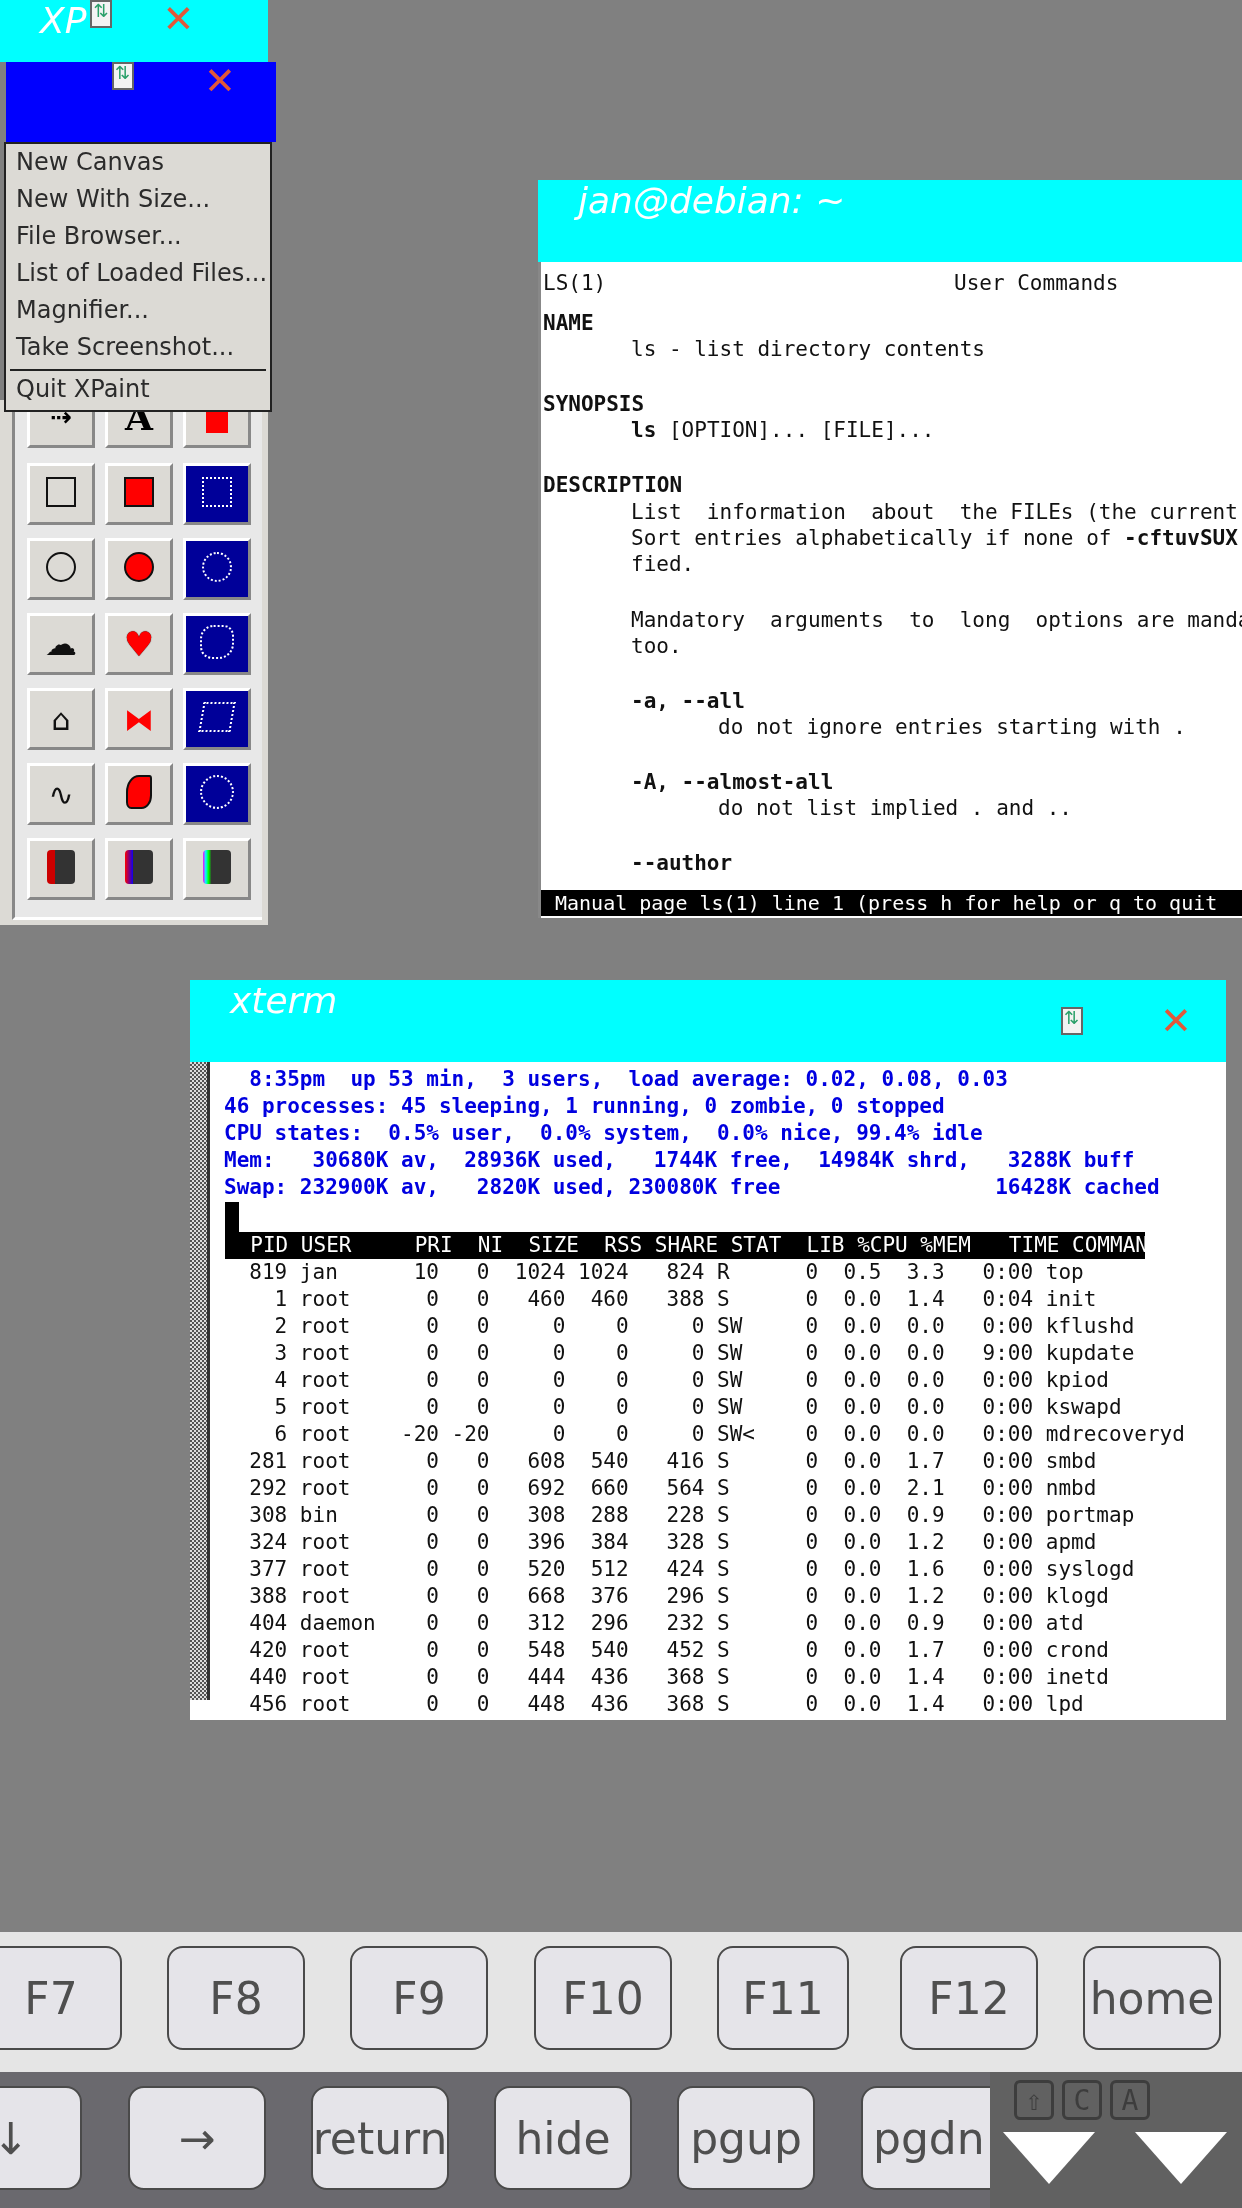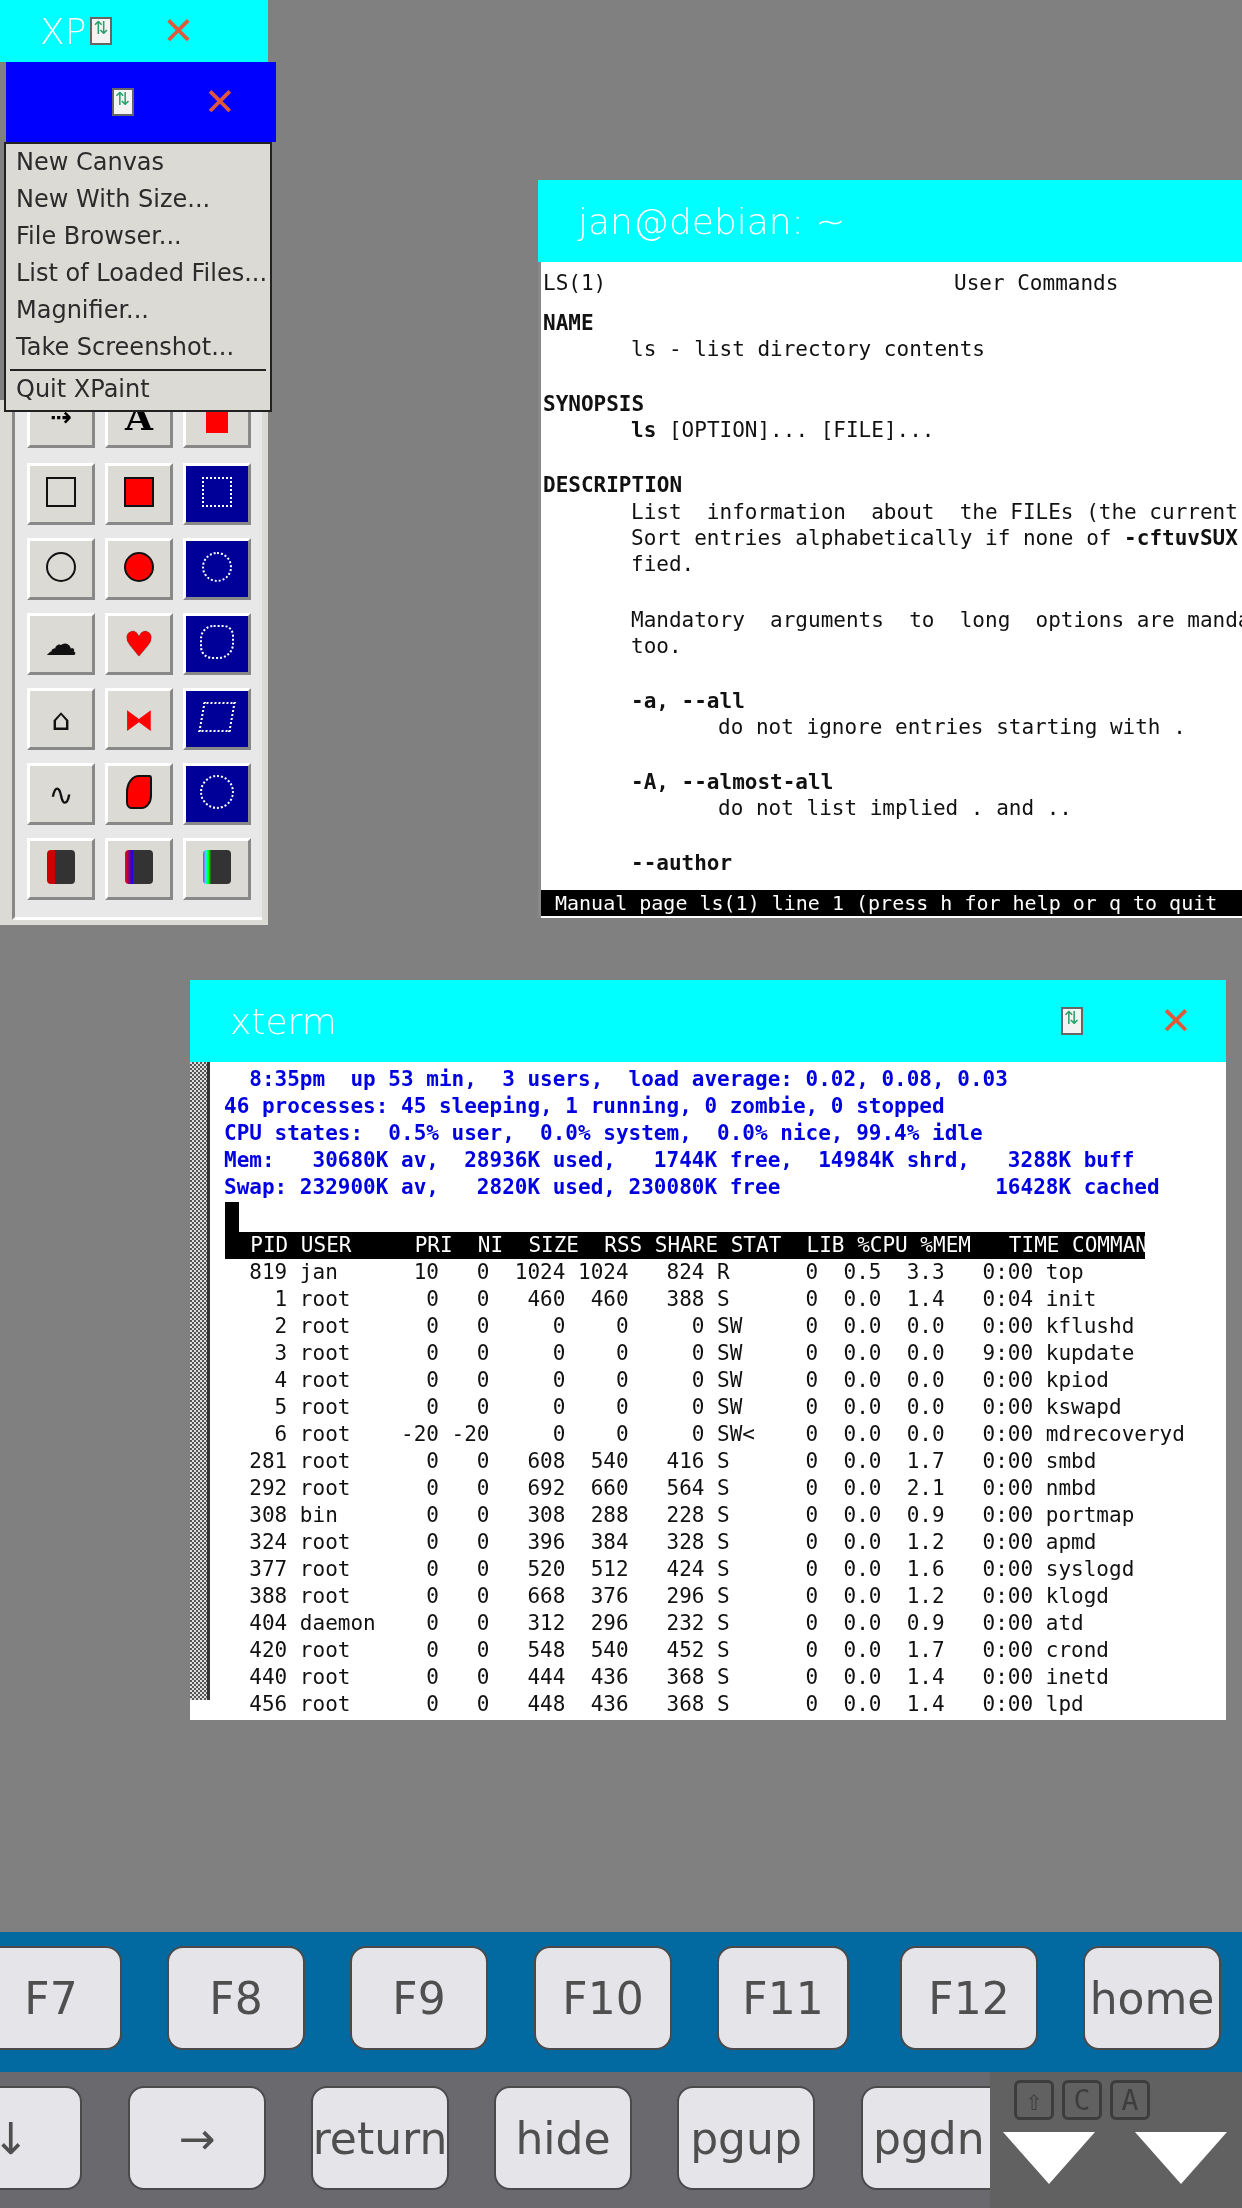--- a/index.html
+++ b/index.html
@@ -1,19 +1,19 @@
 <!DOCTYPE html>
 <html><head>
 <meta charset="utf-8">
 <style>
   html,body{margin:0;padding:0;}
   body{width:1242px;height:2208px;background:#808080;position:relative;overflow:hidden;font-family:"DejaVu Sans",sans-serif;}
   .abs{position:absolute;}
   
-  .tbar{background:#00ffff;color:#fff;display:flex;align-items:center;box-sizing:border-box;}
+  .tbar{background:#00ffff;color:#fff;display:flex;box-sizing:border-box;font-style:italic;}
   .tbar .ttl{font-family:"DejaVu Sans",sans-serif;font-size:36px;font-weight:300;letter-spacing:0px;}
   .restore{width:22px;height:28px;background:#f3f3f3;border:2px solid #666;box-sizing:border-box;position:relative;}
   .restore::after{content:"⇅";position:absolute;left:1px;top:-2px;font-size:18px;color:#2aa06a;}
   .closex{color:#e0583a;font-size:38px;font-weight:bold;line-height:1;}
   
   #xp-title{left:0;top:0;width:268px;height:62px;}
   #xp-menu-title{left:6px;top:62px;width:270px;height:80px;background:#0000ff;}
   #xp-menu{left:4px;top:142px;width:268px;height:270px;background:#dcdad5;border:2px solid #222;box-sizing:border-box;}
   .mi{font-size:24px;color:#2b2b2b;height:37px;line-height:37px;padding-left:10px;white-space:nowrap;}
   .msep{height:2px;background:#222;margin:3px 4px 0 4px;}
@@ -32,21 +32,21 @@
   
   #xterm{left:190px;top:980px;width:1036px;height:740px;background:#fff;}
   #xterm-title{height:82px;padding-left:40px;position:relative;}
   #xterm-body{position:relative;height:638px;}
   .scrollbar{position:absolute;left:0;top:0;width:20px;height:100%;background:repeating-conic-gradient(#555 0 25%,#ddd 0 50%) 0 0/4px 4px;border-right:3px solid #333;box-sizing:border-box;}
   .tl{position:absolute;left:34px;font-size:21px;line-height:27px;white-space:pre;}
   .blue{color:#0000e0;font-weight:bold;}
   .hdr{background:#000;color:#fff;text-align:right;}
   .row{color:#111;}
   
-  #kbd1{left:0;top:1932px;width:1242px;height:140px;background:#0369a1;}
+  #kbd1{left:0;top:1932px;width:1242px;height:140px;background:#e5e5e5;}
   #kbd2{left:0;top:2072px;width:1242px;height:136px;background:#6a696e;}
   .key{position:absolute;height:104px;background:#e5e4e9;border:2px solid #4a4a4a;border-radius:16px;box-sizing:border-box;color:#4f4f4f;font-size:44px;display:flex;align-items:center;justify-content:center;font-family:"DejaVu Sans",sans-serif;}
   #modpanel{left:990px;top:2072px;width:252px;height:136px;background:#616161;}
   .mod{position:absolute;top:8px;width:40px;height:40px;border:3px solid #3d3d3d;border-radius:6px;box-sizing:border-box;color:#3d3d3d;font-size:28px;display:flex;align-items:center;justify-content:center;font-family:"DejaVu Sans Mono",monospace;}
   .tri{position:absolute;top:60px;width:0;height:0;border-left:46px solid transparent;border-right:46px solid transparent;border-top:52px solid #fff;}
 </style>
 </head>
 <body>
 
 <div id="xp-tools" class="abs">

